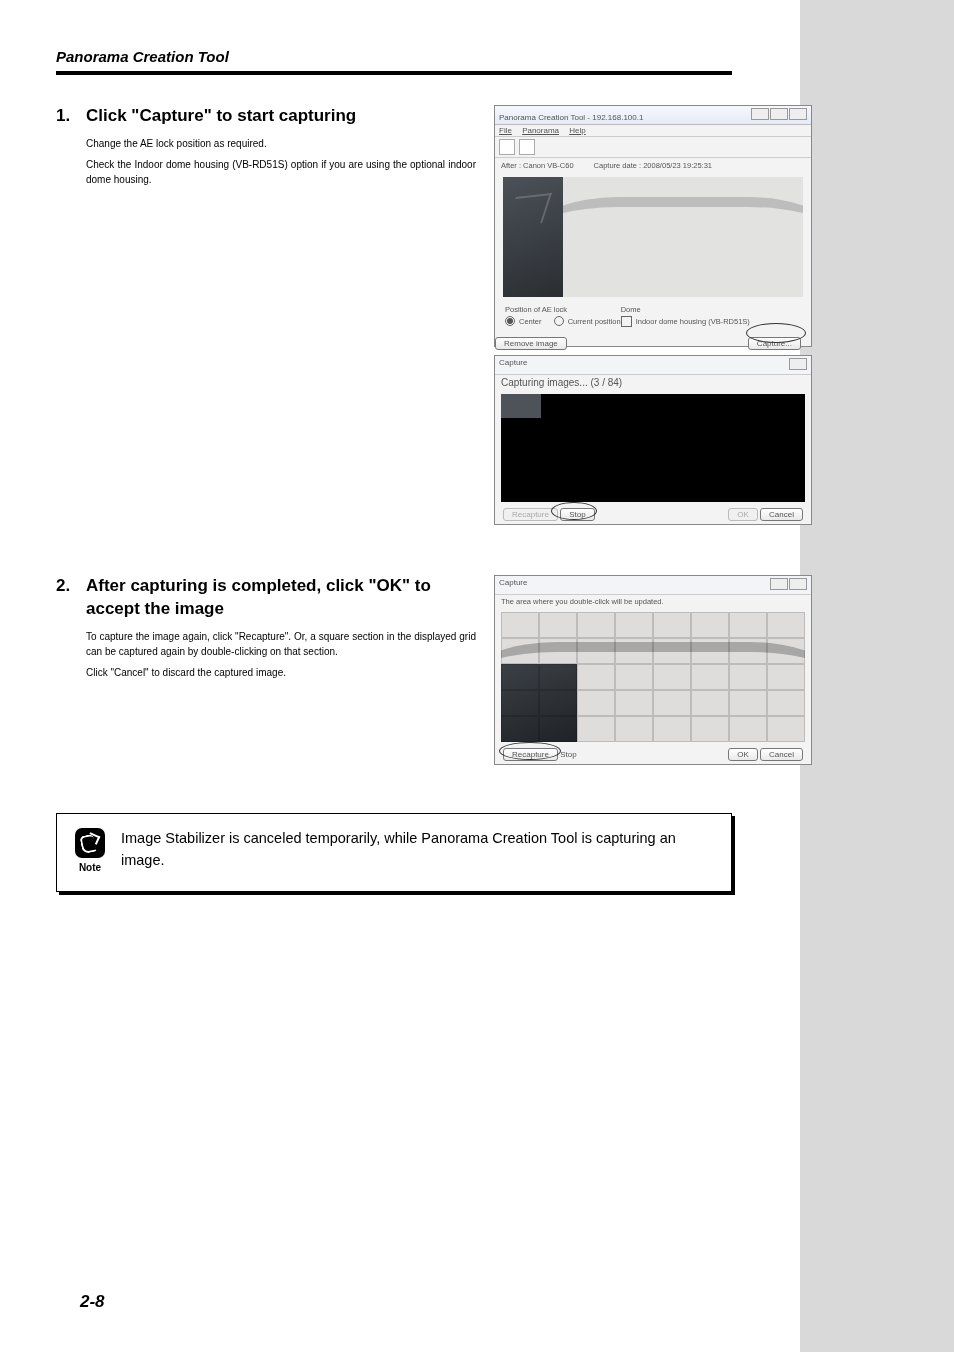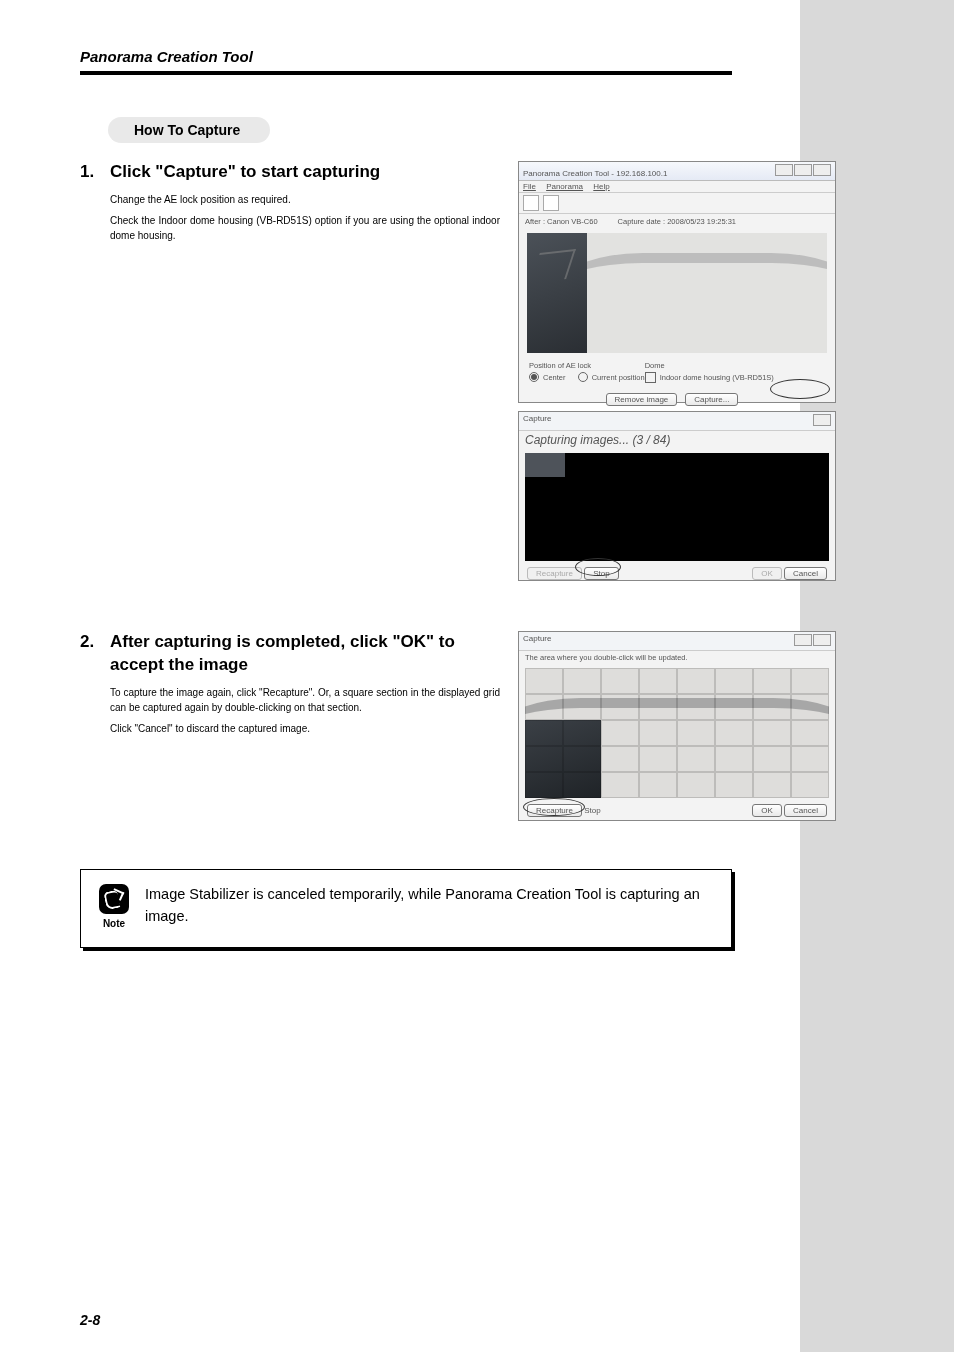--- a/index.html
+++ b/index.html
@@ -8,21 +8,21 @@
     background: #d9d9d9;
     font-family: Arial, Helvetica, sans-serif;
     color: #000;
   }
   .page {
     width: 800px;
     height: 1352px;
     background: #fff;
     position: relative;
     box-sizing: border-box;
-    padding: 48px 68px 40px 80px;
+    padding: 48px 68px 40px 56px;
   }
   .running-head {
     font-style: italic;
     font-weight: bold;
     font-size: 15px;
     margin-bottom: 6px;
   }
   .head-rule {
     border: none;
     border-top: 4px solid #000;
@@ -151,28 +151,28 @@
   .bottom-controls {
     padding: 4px 10px 8px 10px;
     display:flex;
     font-size:7.5px;
   }
   .bc-col .bc-title{ margin-bottom:2px; }
   .bc-row{ display:flex; align-items:center; gap:4px; margin-bottom:2px;}
   .chk{ width:9px;height:9px;border:1px solid #666;display:inline-block; }
   .radio{ width:8px;height:8px;border:1px solid #666;border-radius:50%;display:inline-block;position:relative;}
   .radio.checked::after{content:"";position:absolute;inset:1px;background:#555;border-radius:50%;}
-  .btn-row{ display:flex; justify-content:center; gap:8px; padding:0 10px 6px 0;}
+  .btn-row{ display:flex; justify-content:space-between; gap:8px; padding:0 10px 6px 0;}
   .mbtn{ border:1px solid #777; background:linear-gradient(#fff,#e9e9e9); padding:1px 8px; border-radius:3px; font-size:8px; }
   .circ { position:absolute; border:1.5px solid #333; border-radius: 50% / 50%; pointer-events:none; }
   .circ.capture{ width:58px; height:18px; right:5px; bottom:3px; }
 
   .shot2 { height: 170px; margin-top:8px; position:relative; width:318px;}
   .shot2 .dlg-title{ background:#f2f4f7;border-bottom:1px solid #ccc;padding:2px 4px; display:flex;justify-content:space-between;}
-  .shot2 .progress-line{ padding:2px 6px; font-size:12px;font-style:italic;}
+  .shot2 .progress-line{ padding:2px 6px; font-size:10px;}
   .shot2 .pv{ margin:4px 6px; height:108px; background:#000; position:relative;}
   .shot2 .pv .gray{ position:absolute;left:0;top:0;width:40px;height:24px;background:#4e535a;}
   .shot2 .brow{ display:flex; justify-content:space-between; padding:4px 8px;}
   .shot2 .mbtn-dis{ border:1px solid #bbb;color:#aaa;background:#f0f0f0;padding:1px 8px;border-radius:3px;font-size:8px;}
   .circ.stop{ width:44px;height:16px; left:56px; bottom:4px;}
 
   .shot3 { height: 190px; position:relative; width:318px;}
   .shot3 .dlg-title{ background:#f2f4f7;border-bottom:1px solid #ccc;padding:2px 4px; display:flex;justify-content:space-between;}
   .shot3 .msgline{ padding:2px 6px; font-size:7.5px;}
   .shot3 .pv{ margin:4px 6px; height:130px; background:#dedddb; position:relative; overflow:hidden;}
@@ -207,38 +207,35 @@
   .note-icon::after{
     content:""; position:absolute; right:6px; top:6px; width:9px; height:7px;
     border-top:2px solid #fff; border-right:2px solid #fff;
     transform: rotate(24deg);
   }
   .note-label{ font-size:10px; font-weight:bold; }
 
   .page-num {
     position: absolute;
     left: 80px;
-    bottom: 24px;
+    bottom: 40px;
     font-style: italic;
     font-weight: bold;
-    font-size: 14px;
+    font-size: 17px;
   }
 </style>
 </head>
 <body>
 
 <div class="page">
 
   <div class="running-head">Panorama Creation Tool</div>
   <hr class="head-rule">
 
 
-  <div class="subhead-wrap">
-    <span class="subhead-pill">How To Capture</span>
-  </div>
 
   <div class="content">
 
     <div class="step">
       <div class="step-left">
         <div class="step-num-line">
           <span class="step-num">1.</span>
           <span class="step-head">Click  "Capture" to start capturing</span>
         </div>
         <div class="step-body">

